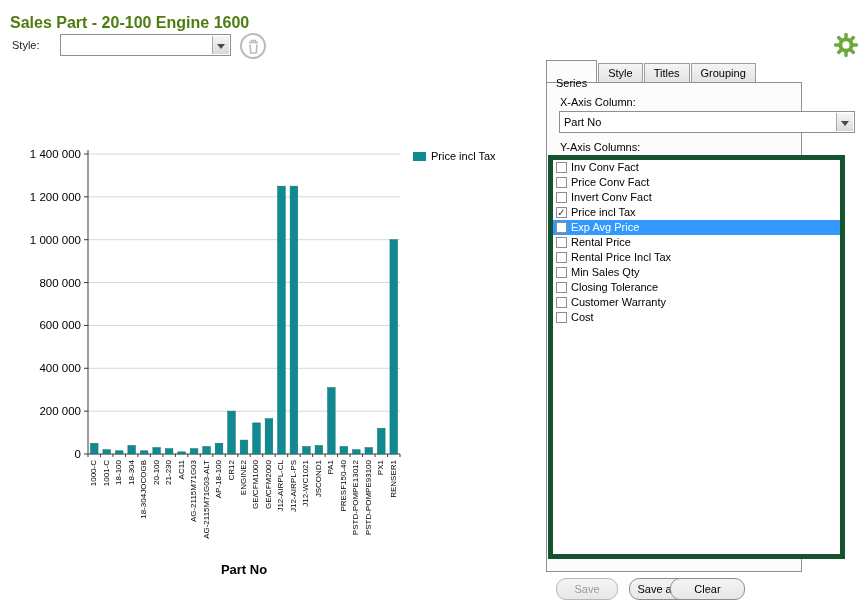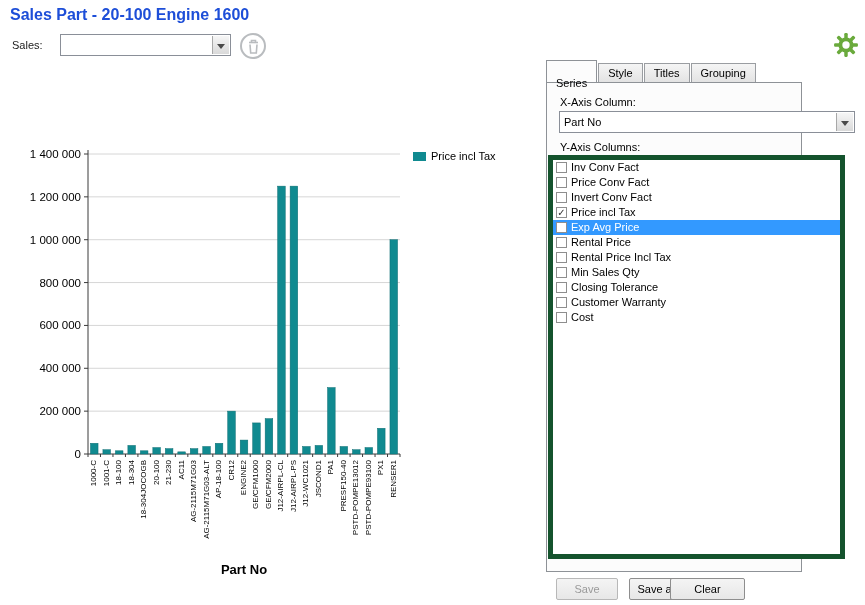--- a/index.html
+++ b/index.html
@@ -1,20 +1,20 @@
 <!DOCTYPE html>
 <html><head>
 <meta charset="utf-8">
 <style>
   * { margin:0; padding:0; box-sizing:border-box; }
   html,body { width:865px; height:605px; background:#ffffff; overflow:hidden;
     font-family:"Liberation Sans","DejaVu Sans",sans-serif; }
   body { position:relative; }
 
-  .page-title { position:absolute; left:10px; top:6px; font-size:16px; font-weight:bold; color:#1d4ed8; }
+  .page-title { position:absolute; left:10px; top:14px; font-size:16px; font-weight:bold; color:#4d7c0f; }
 
   .charts-row-label { position:absolute; left:12px; top:39px; font-size:11px; color:#222; }
   .combo { position:absolute; background:#fff; border:1px solid #8a8f98; height:22px; }
   .combo .combo-value { position:absolute; left:4px; top:4px; font-size:11px; color:#000; white-space:nowrap; }
   .combo .combo-btn { position:absolute; right:1px; top:1px; bottom:1px; width:17px;
     background:linear-gradient(#f6f6f6,#d9d9d9); border-left:1px solid #a8a8a8; }
   .combo .combo-btn::after { content:""; position:absolute; left:4px; top:8px;
     border:4px solid transparent; border-top:5px solid #4a4a4a; }
   #charts-combo { left:60px; top:34px; width:171px; }
 
@@ -40,31 +40,31 @@
   .y-axis-label { position:absolute; left:13px; top:58px; font-size:11px; color:#000; }
   .listbox { position:absolute; left:1px; top:72px; width:297px; height:404px; background:#ffffff;
     border:5px solid #14532d; overflow:hidden; }
   .list-item { height:15px; line-height:15px; font-size:11px; color:#000; padding-left:3px;
     display:flex; align-items:center; white-space:nowrap; }
   .list-item.selected { background:#3399ff; color:#ffffff; }
   .cb { display:inline-block; width:11px; height:11px; background:#fff; border:1px solid #8e8e8e;
     margin-right:4px; flex:0 0 11px; font-size:10px; line-height:9px; text-align:center; color:#333; font-weight:bold; }
 
   .win-btn { position:absolute; top:578px; height:22px; font-size:11px; text-align:center; line-height:20px;
-    background:linear-gradient(#f4f4f4,#e7e7e7); border:1px solid #8e8e8e; border-radius:2px; color:#000; }
+    background:linear-gradient(#f4f4f4,#e7e7e7); border:1px solid #8e8e8e; border-radius:10px; color:#000; }
   #btn-save  { left:556px; width:62px; color:#9a9a9a; border-color:#b8b8b8; }
   #btn-saveas{ left:629px; width:75px; }
   #btn-clear { left:670px; width:75px; }
 </style>
 </head>
 <body>
 
 <div class="page-title">Sales Part - 20-100 Engine 1600</div>
 
-<span class="charts-row-label">Sales:</span>
+<span class="charts-row-label">Style:</span>
 
 <div class="combo" id="charts-combo">
   <span class="combo-value"></span>
   <span class="combo-btn"></span>
 </div>
 
 <div class="trash-btn">
   <span>
     <svg width="15" height="17" viewBox="0 0 15 17">
       <g fill="none" stroke="#b9bcbf" stroke-width="1.6">

